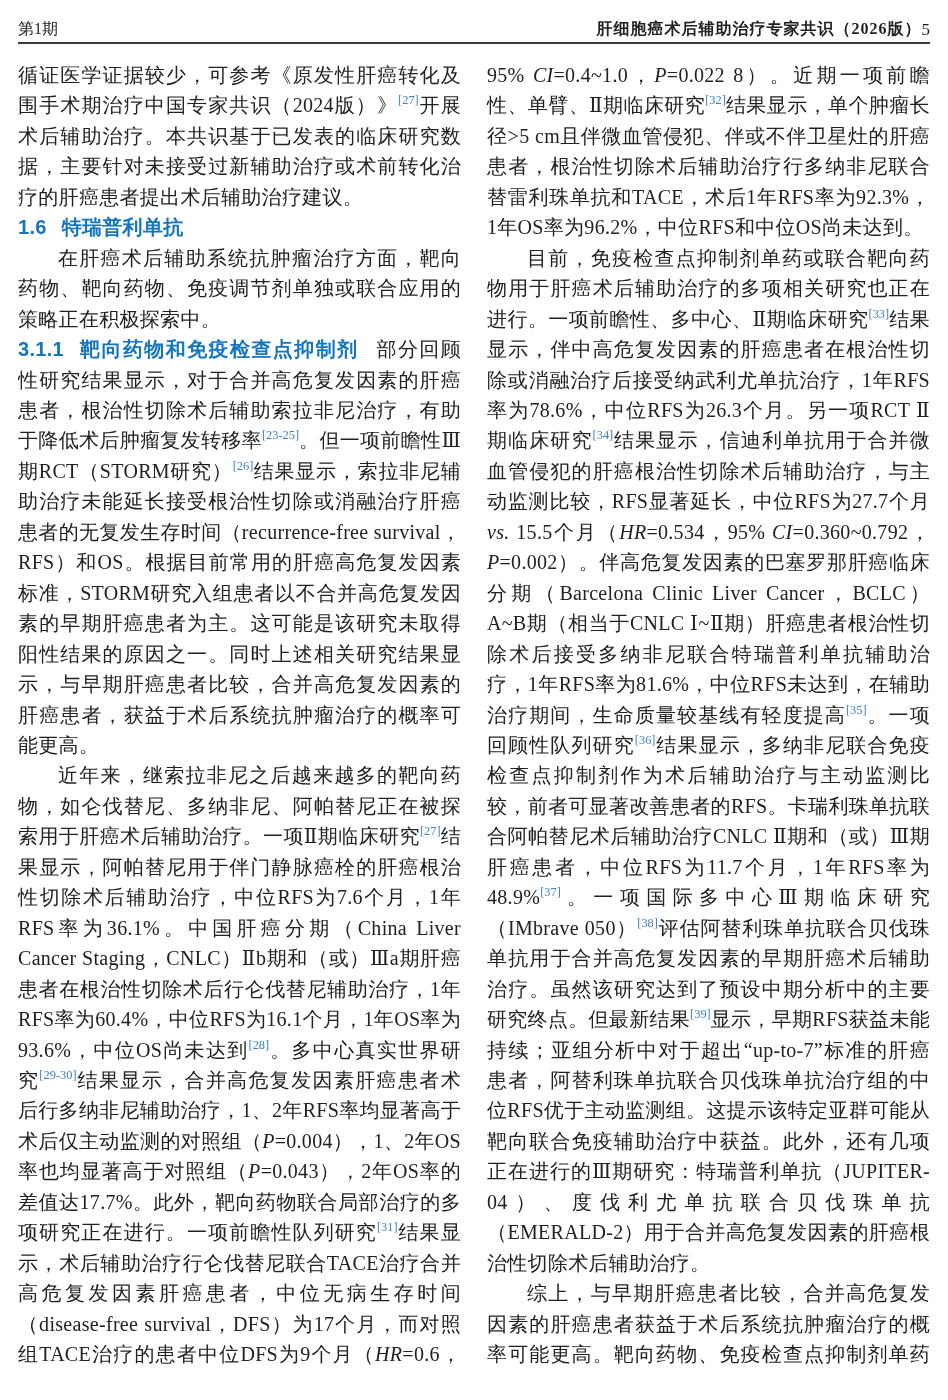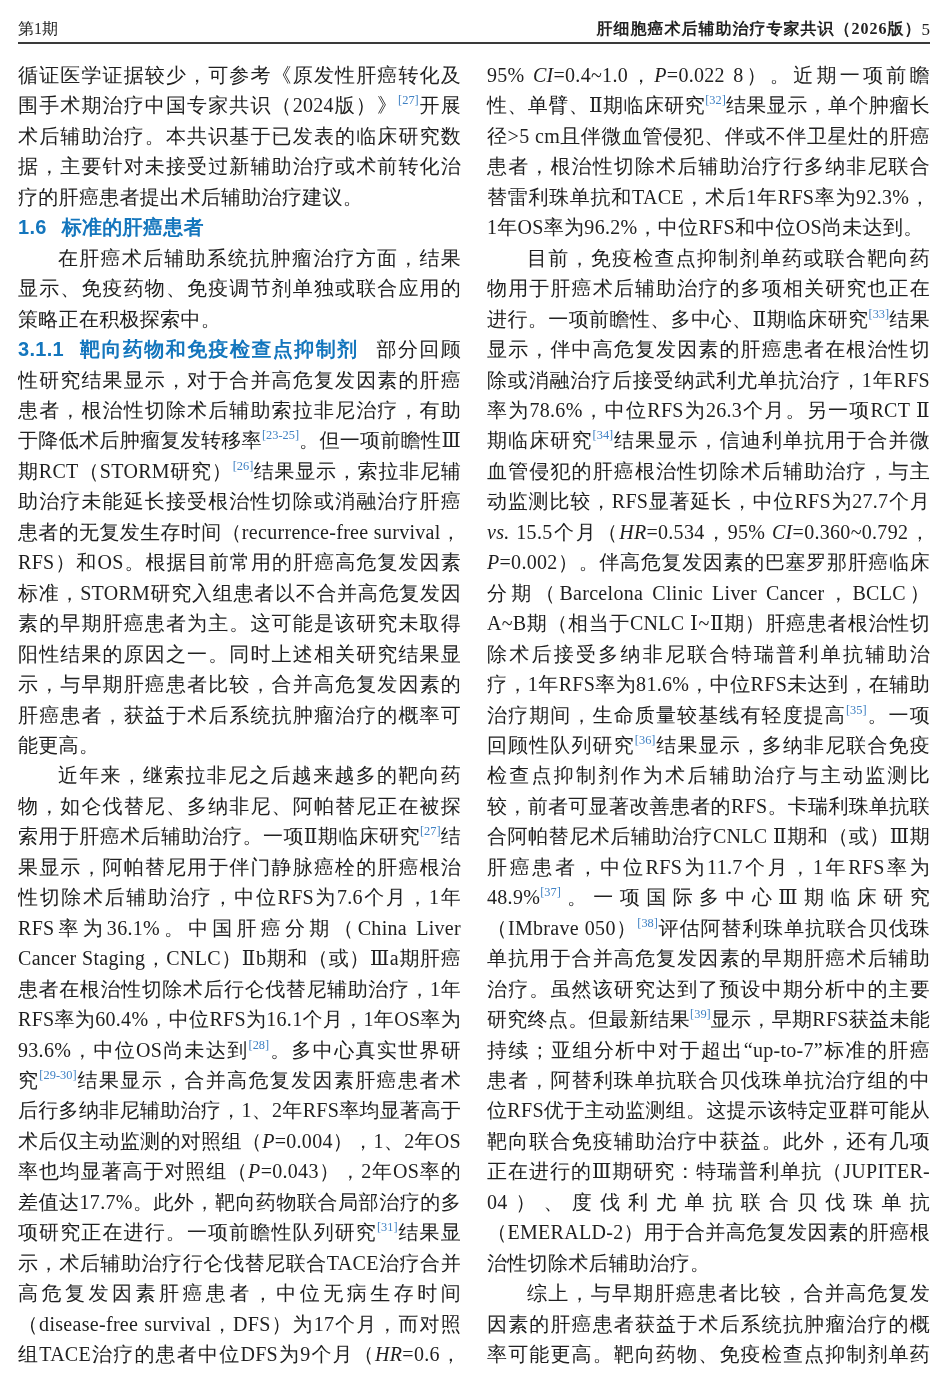--- a/index.html
+++ b/index.html
@@ -61,20 +61,20 @@
 
 <div class="page">
   <div class="running-head">
     <span class="issue">第1期</span>
     <span class="jtitle">肝细胞癌术后辅助治疗专家共识（2026版）</span>
     <span class="pagenum">5</span>
   </div>
   <div class="head-rule"></div>
   <div class="article" id="article">
       <p class="body-p">循证医学证据较少，可参考《原发性肝癌转化及围手术期治疗中国专家共识（2024版）》<sup class="cite">[27]</sup>开展术后辅助治疗。本共识基于已发表的临床研究数据，主要针对未接受过新辅助治疗或术前转化治疗的肝癌患者提出术后辅助治疗建议。</p>
-      <p class="h1"><span class="hnum">1.6</span><span>标准的肝癌患者</span></p>
-      <p class="body-p indent">在肝癌术后辅助系统抗肿瘤治疗方面，结果显示、免疫药物、免疫调节剂单独或联合应用的策略正在积极探索中。</p>
+      <p class="h1"><span class="hnum">1.6</span><span>特瑞普利单抗</span></p>
+      <p class="body-p indent">在肝癌术后辅助系统抗肿瘤治疗方面，靶向药物、靶向药物、免疫调节剂单独或联合应用的策略正在积极探索中。</p>
       <p class="body-p"><span class="hnum">3.1.1</span><span class="h2title">靶向药物和免疫检查点抑制剂</span>部分回顾性研究结果显示，对于合并高危复发因素的肝癌患者，根治性切除术后辅助索拉非尼治疗，有助于降低术后肿瘤复发转移率<sup class="cite">[23-25]</sup>。但一项前瞻性Ⅲ期RCT（STORM研究）<sup class="cite">[26]</sup>结果显示，索拉非尼辅助治疗未能延长接受根治性切除或消融治疗肝癌患者的无复发生存时间（recurrence-free survival，RFS）和OS。根据目前常用的肝癌高危复发因素标准，STORM研究入组患者以不合并高危复发因素的早期肝癌患者为主。这可能是该研究未取得阳性结果的原因之一。同时上述相关研究结果显示，与早期肝癌患者比较，合并高危复发因素的肝癌患者，获益于术后系统抗肿瘤治疗的概率可能更高。</p>
       <p class="body-p indent">近年来，继索拉非尼之后越来越多的靶向药物，如仑伐替尼、多纳非尼、阿帕替尼正在被探索用于肝癌术后辅助治疗。一项Ⅱ期临床研究<sup class="cite">[27]</sup>结果显示，阿帕替尼用于伴门静脉癌栓的肝癌根治性切除术后辅助治疗，中位RFS为7.6个月，1年RFS率为36.1%。中国肝癌分期（China Liver Cancer Staging，CNLC）Ⅱb期和（或）Ⅲa期肝癌患者在根治性切除术后行仑伐替尼辅助治疗，1年RFS率为60.4%，中位RFS为16.1个月，1年OS率为93.6%，中位OS尚未达到<sup class="cite">[28]</sup>。多中心真实世界研究<sup class="cite">[29-30]</sup>结果显示，合并高危复发因素肝癌患者术后行多纳非尼辅助治疗，1、2年RFS率均显著高于术后仅主动监测的对照组（<i>P</i>=0.004），1、2年OS率也均显著高于对照组（<i>P</i>=0.043），2年OS率的差值达17.7%。此外，靶向药物联合局部治疗的多项研究正在进行。一项前瞻性队列研究<sup class="cite">[31]</sup>结果显示，术后辅助治疗行仑伐替尼联合TACE治疗合并高危复发因素肝癌患者，中位无病生存时间（disease-free survival，DFS）为17个月，而对照组TACE治疗的患者中位DFS为9个月（<i>HR</i>=0.6，95% <i>CI</i>=0.4~1.0，<i>P</i>=0.022 8）。近期一项前瞻性、单臂、Ⅱ期临床研究<sup class="cite">[32]</sup>结果显示，单个肿瘤长径&gt;5 cm且伴微血管侵犯、伴或不伴卫星灶的肝癌患者，根治性切除术后辅助治疗行多纳非尼联合替雷利珠单抗和TACE，术后1年RFS率为92.3%，1年OS率为96.2%，中位RFS和中位OS尚未达到。</p>
       <p class="body-p indent">目前，免疫检查点抑制剂单药或联合靶向药物用于肝癌术后辅助治疗的多项相关研究也正在进行。一项前瞻性、多中心、Ⅱ期临床研究<sup class="cite">[33]</sup>结果显示，伴中高危复发因素的肝癌患者在根治性切除或消融治疗后接受纳武利尤单抗治疗，1年RFS率为78.6%，中位RFS为26.3个月。另一项RCT Ⅱ期临床研究<sup class="cite">[34]</sup>结果显示，信迪利单抗用于合并微血管侵犯的肝癌根治性切除术后辅助治疗，与主动监测比较，RFS显著延长，中位RFS为27.7个月 <i>vs.</i> 15.5个月（<i>HR</i>=0.534，95% <i>CI</i>=0.360~0.792，<i>P</i>=0.002）。伴高危复发因素的巴塞罗那肝癌临床分期（Barcelona Clinic Liver Cancer，BCLC）A~B期（相当于CNLC Ⅰ~Ⅱ期）肝癌患者根治性切除术后接受多纳非尼联合特瑞普利单抗辅助治疗，1年RFS率为81.6%，中位RFS未达到，在辅助治疗期间，生命质量较基线有轻度提高<sup class="cite">[35]</sup>。一项回顾性队列研究<sup class="cite">[36]</sup>结果显示，多纳非尼联合免疫检查点抑制剂作为术后辅助治疗与主动监测比较，前者可显著改善患者的RFS。卡瑞利珠单抗联合阿帕替尼术后辅助治疗CNLC Ⅱ期和（或）Ⅲ期肝癌患者，中位RFS为11.7个月，1年RFS率为48.9%<sup class="cite">[37]</sup>。一项国际多中心Ⅲ期临床研究（IMbrave 050）<sup class="cite">[38]</sup>评估阿替利珠单抗联合贝伐珠单抗用于合并高危复发因素的早期肝癌术后辅助治疗。虽然该研究达到了预设中期分析中的主要研究终点。但最新结果<sup class="cite">[39]</sup>显示，早期RFS获益未能持续；亚组分析中对于超出“up-to-7”标准的肝癌患者，阿替利珠单抗联合贝伐珠单抗治疗组的中位RFS优于主动监测组。这提示该特定亚群可能从靶向联合免疫辅助治疗中获益。此外，还有几项正在进行的Ⅲ期研究：特瑞普利单抗（JUPITER-04）、度伐利尤单抗联合贝伐珠单抗（EMERALD-2）用于合并高危复发因素的肝癌根治性切除术后辅助治疗。</p>
       <p class="body-p indent">综上，与早期肝癌患者比较，合并高危复发因素的肝癌患者获益于术后系统抗肿瘤治疗的概率可能更高。靶向药物、免疫检查点抑制剂单药或联合应用，有望改善伴有高危复发因素肝癌患者的预后，但仍需持续开展更高级别循证医学证</p>
     </div>
 </div>
 
 </body></html>

